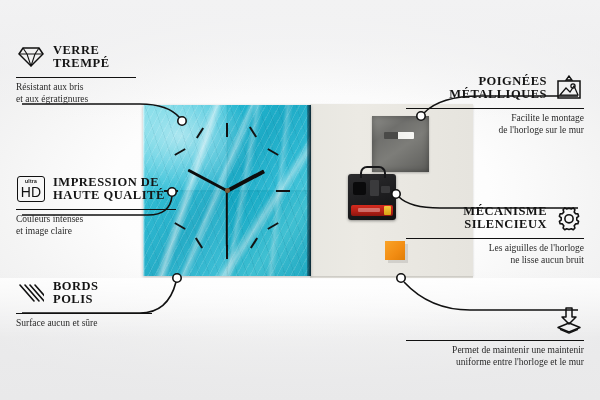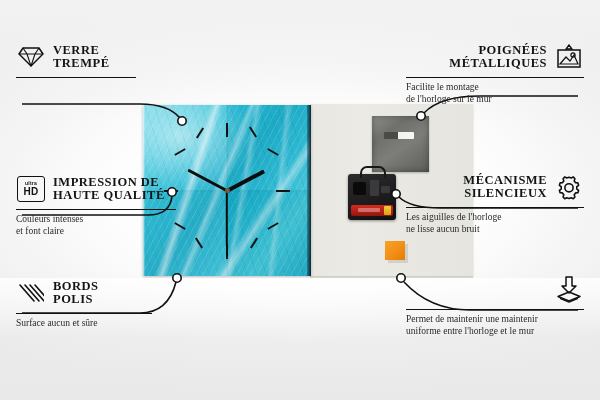--- a/index.html
+++ b/index.html
@@ -264,20 +264,21 @@
     width: 178px;
   }
   .feature-head {
     display: flex;
     align-items: center;
     gap: 7px;
     min-height: 34px;
   }
   .feature.right .feature-head {
     flex-direction: row-reverse;
+    margin-top: 31px;
   }
   .feature-title {
     font-family: "Liberation Serif", serif;
     font-weight: bold;
     font-size: 12.5px;
     line-height: 13.5px;
     letter-spacing: 0.5px;
     color: #141414;
     text-transform: uppercase;
   }
@@ -290,20 +291,21 @@
     margin-top: 3px;
     margin-bottom: 4px;
   }
   .feature-desc {
     font-family: "Liberation Serif", serif;
     font-size: 9.5px;
     line-height: 11.5px;
     color: #2a2a2a;
   }
   .feature.right .feature-desc {
+    text-align: right;
   }
   .icon-box {
     width: 30px;
     height: 28px;
     flex: 0 0 30px;
     display: flex;
     align-items: center;
     justify-content: center;
   }
   .icon-box svg {
@@ -338,22 +340,22 @@
   }
   .hd-badge .hd-small {
     font-family: "Liberation Sans", sans-serif;
     font-size: 5px;
     font-weight: bold;
     letter-spacing: 0.2px;
     color: #111;
   }
   .hd-badge .hd-big {
     font-family: "Liberation Sans", sans-serif;
-    font-size: 10px;
-    font-weight: bold;
+    font-size: 14px;
+    font-weight: normal;
     letter-spacing: 0.2px;
     color: #111;
     margin-top: 1px;
   }
 </style>
 </head>
 <body>
 
 <div id="infographic">
 
@@ -435,37 +437,40 @@
         <svg width="26" height="22" viewBox="0 0 26 22">
           <path d="M5 2 L21 2 L25 8 L13 20 L1 8 Z" fill="none" stroke="#111" stroke-width="1.5"></path>
           <path d="M1 8 L25 8 M5 2 L9 8 L13 20 M21 2 L17 8 L13 20 M9 8 L17 8" fill="none" stroke="#111" stroke-width="1.1"></path>
         </svg>
       </span>
       <span class="feature-title">
         <span>VERRE</span><br><span>TREMPÉ</span>
       </span>
     </div>
     <div class="feature-rule"></div>
+    <div class="feature-desc">
+      <span>Résistant aux bris</span><br><span>et aux égratignures</span>
+    </div>
   </div>
 
   <div class="feature left" id="feat-impression">
     <div class="feature-head">
       <span class="icon-box">
         <span class="hd-badge">
           <span class="hd-small">ultra</span>
           <span class="hd-big">HD</span>
         </span>
       </span>
       <span class="feature-title">
         <span>IMPRESSION DE</span><br><span>HAUTE QUALITÉ</span>
       </span>
     </div>
     <div class="feature-rule"></div>
     <div class="feature-desc">
-      <span>Couleurs intenses</span><br><span>et font claire</span>
+      <span>Couleurs intenses</span><br><span>et image claire</span>
     </div>
   </div>
 
   <div class="feature left" id="feat-bords">
     <div class="feature-head">
       <span class="icon-box">
         <svg width="26" height="22" viewBox="0 0 26 22">
           <path d="M2 3 L16 19 M7 3 L21 19 M12 3 L26 19 M17 3 L31 19" fill="none" stroke="#111" stroke-width="1.6" stroke-linecap="round"></path>
         </svg>
       </span>

